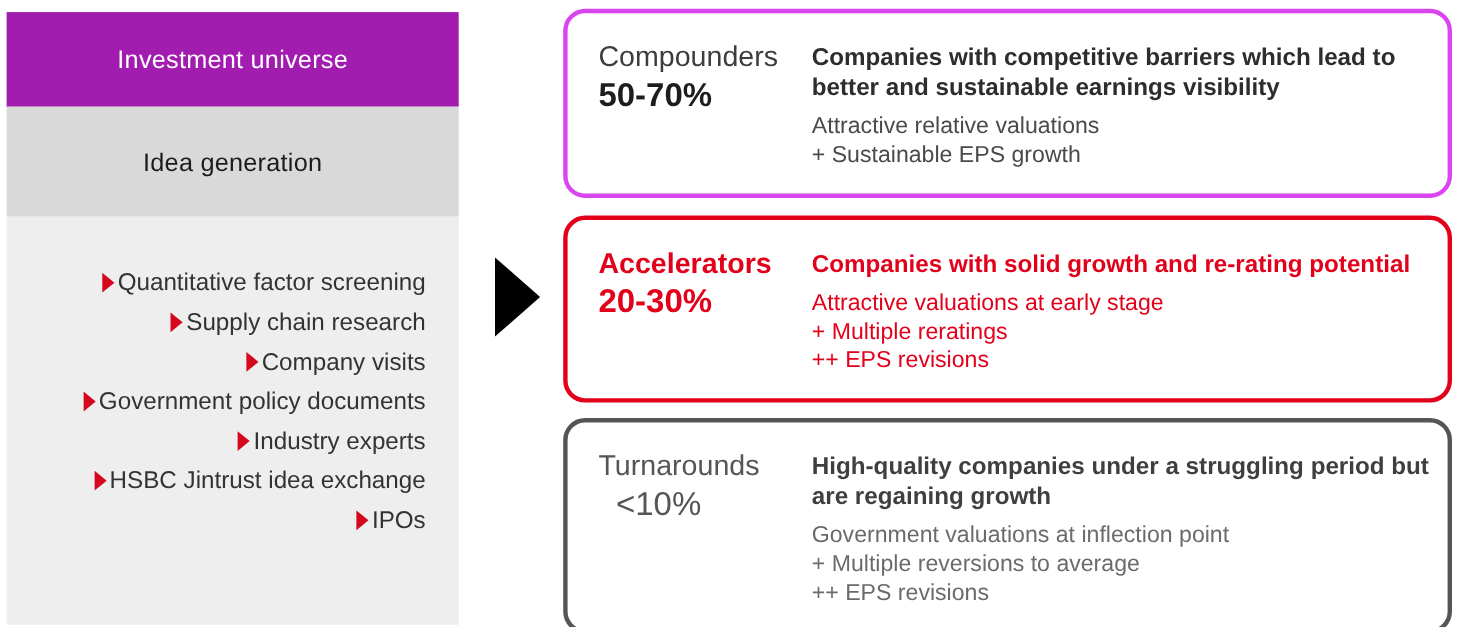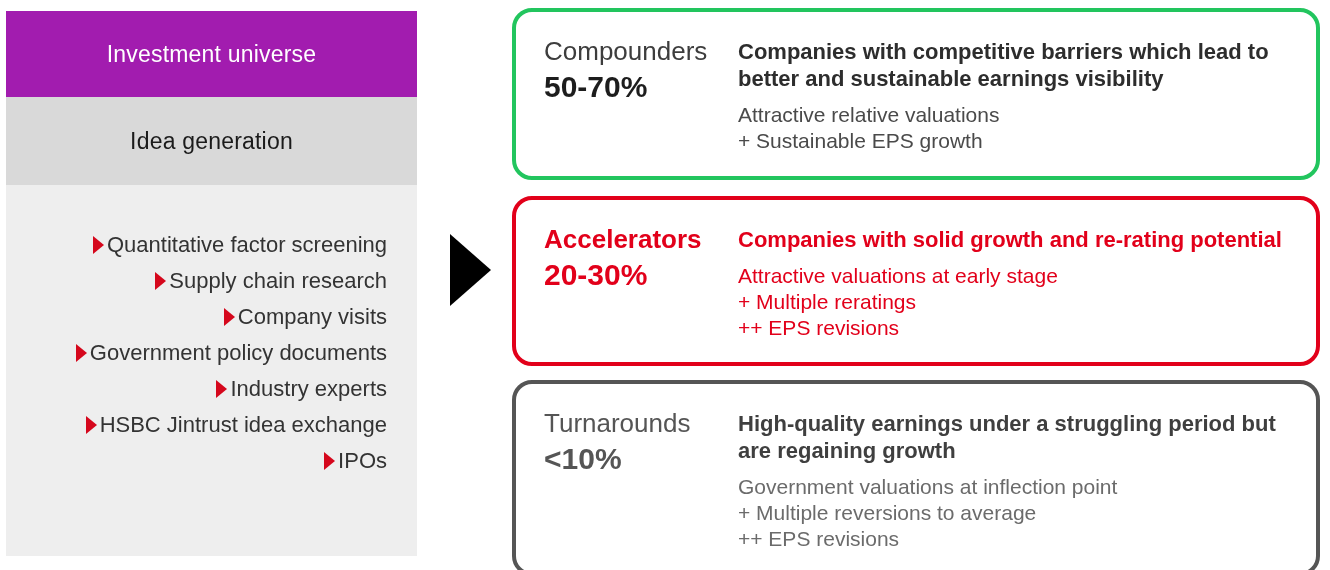--- a/index.html
+++ b/index.html
@@ -29,21 +29,21 @@
     display: flex;
     align-items: center;
     justify-content: center;
   }
   #universe-header .hdr-text {
     color: #ffffff;
     font-size: 23px;
     letter-spacing: .2px;
   }
   #idea-header {
-    height: 88px;
+    height: 100px;
     background: #d9d9d9;
     display: flex;
     align-items: center;
     justify-content: center;
   }
   #idea-header .hdr-text {
     color: #1b1b1b;
     font-size: 23px;
     letter-spacing: .2px;
   }
@@ -96,21 +96,21 @@
     width: 808px;
     box-sizing: border-box;
     border-radius: 20px;
     background: #ffffff;
     display: flex;
     align-items: flex-start;
   }
   #card-compounders {
     top: 8px;
     height: 172px;
-    border: 4px solid #22c55e;
+    border: 4px solid #d946ef;
   }
   #card-accelerators {
     top: 196px;
     height: 170px;
     border: 4px solid #e2001a;
     justify-content: flex-end;
   }
   #card-turnarounds {
     top: 380px;
     height: 196px;
@@ -156,21 +156,21 @@
   #card-compounders .cat-pct  { color: #1d1d1d; font-weight: bold; }
   #card-compounders .headline { color: #2d2d2d; }
   #card-compounders .detail-line { color: #4a4a4a; }
 
   #card-accelerators .cat-name { color: #e2001a; font-weight: bold; }
   #card-accelerators .cat-pct  { color: #e2001a; font-weight: bold; }
   #card-accelerators .headline { color: #e2001a; }
   #card-accelerators .detail-line { color: #e2001a; }
 
   #card-turnarounds .cat-name { color: #555555; font-weight: 400; }
-  #card-turnarounds .cat-pct  { color: #555555; font-weight: 700; }
+  #card-turnarounds .cat-pct  { color: #555555; font-weight: 400; margin-left: 16px; }
   #card-turnarounds .headline { color: #3f3f3f; }
   #card-turnarounds .detail-line { color: #6b6b6b; }
 </style>
 </head>
 <body>
 
 <div id="left-panel">
 
   <div id="universe-header">
     <span class="hdr-text">Investment universe</span>
@@ -246,18 +246,18 @@
     <div class="detail-line">++ EPS revisions</div>
   </div>
 </div>
 
 <div class="card" id="card-turnarounds">
   <div class="card-label-col">
     <div class="cat-name">Turnarounds</div>
     <div class="cat-pct">&lt;10%</div>
   </div>
   <div class="card-body-col">
-    <div class="headline">High-quality earnings under a struggling period but are regaining growth</div>
+    <div class="headline">High-quality companies under a struggling period but are regaining growth</div>
     <div class="detail-line">Government valuations at inflection point</div>
     <div class="detail-line">+ Multiple reversions to average</div>
     <div class="detail-line">++ EPS revisions</div>
   </div>
 </div>
 
 </body></html>

